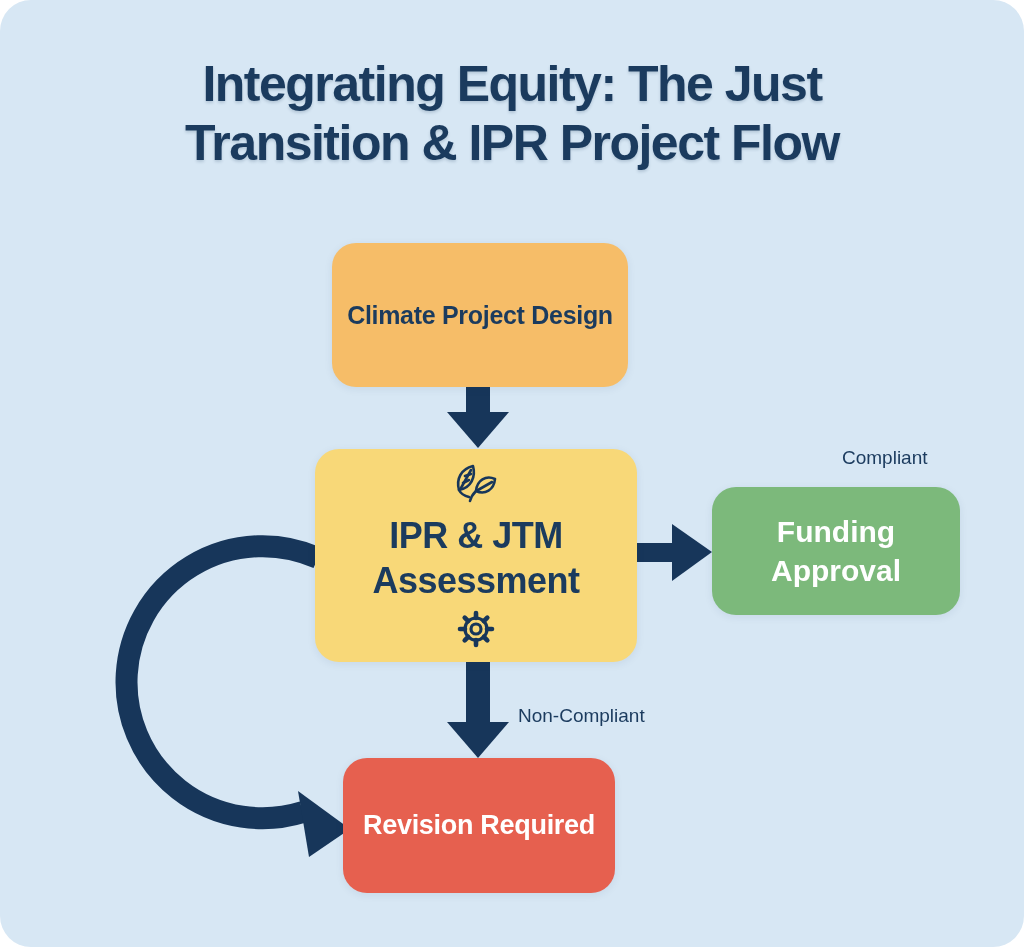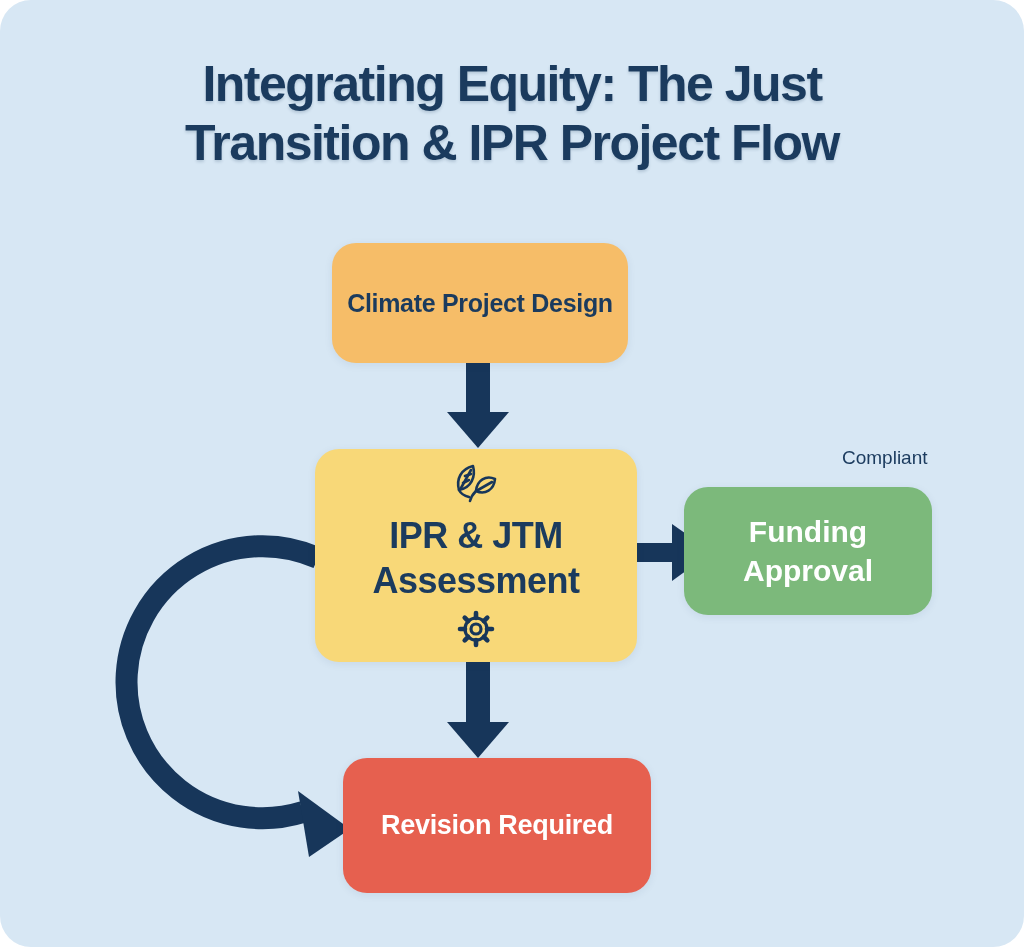--- a/index.html
+++ b/index.html
@@ -45,21 +45,21 @@
     display: flex;
     flex-direction: column;
     align-items: center;
     justify-content: center;
     border-radius: 24px;
     text-align: center;
     box-shadow: 0 2px 8px rgba(23, 54, 90, 0.08);
   }
   .node-climate {
     left: 332px; top: 243px;
-    width: 296px; height: 120px;
+    width: 296px; height: 144px;
     background: var(--color-climate_box, #F6BD68);
   }
   .node-climate .node-label {
     font-size: 25px;
     font-weight: bold;
     letter-spacing: -0.3px;
     white-space: nowrap;
     color: var(--color-navy, #1B3B5E);
   }
   .node-assessment {
@@ -70,34 +70,34 @@
   }
   .node-assessment .node-label {
     font-size: 36px;
     font-weight: bold;
     letter-spacing: -0.5px;
     line-height: 1.25;
     color: var(--color-navy, #1B3B5E);
     width: 290px;
   }
   .node-funding {
-    left: 684px; top: 487px;
+    left: 712px; top: 487px;
     width: 248px; height: 128px;
     background: var(--color-funding_box, #7CB97B);
   }
   .node-funding .node-label {
     font-size: 30px;
     font-weight: bold;
     line-height: 1.3;
     color: var(--color-white, #FFFFFF);
     width: 200px;
   }
   .node-revision {
     left: 343px; top: 758px;
-    width: 308px; height: 135px;
+    width: 272px; height: 135px;
     background: var(--color-revision_box, #E6604F);
   }
   .node-revision .node-label {
     font-size: 27px;
     font-weight: bold;
     letter-spacing: -0.3px;
     white-space: nowrap;
     color: var(--color-white, #FFFFFF);
   }
   .edge-label {
@@ -180,18 +180,19 @@
       </g>
     </svg>
   </div>
 
   <div class="edge-label edge-label-compliant">Compliant</div>
 
   <div class="node node-funding">
     <span class="node-label">Funding Approval</span>
   </div>
 
+  <div class="edge-label edge-label-noncompliant">Non-Compliant</div>
 
   <div class="node node-revision">
     <span class="node-label">Revision Required</span>
   </div>
 
 </div>
 
 </body></html>

